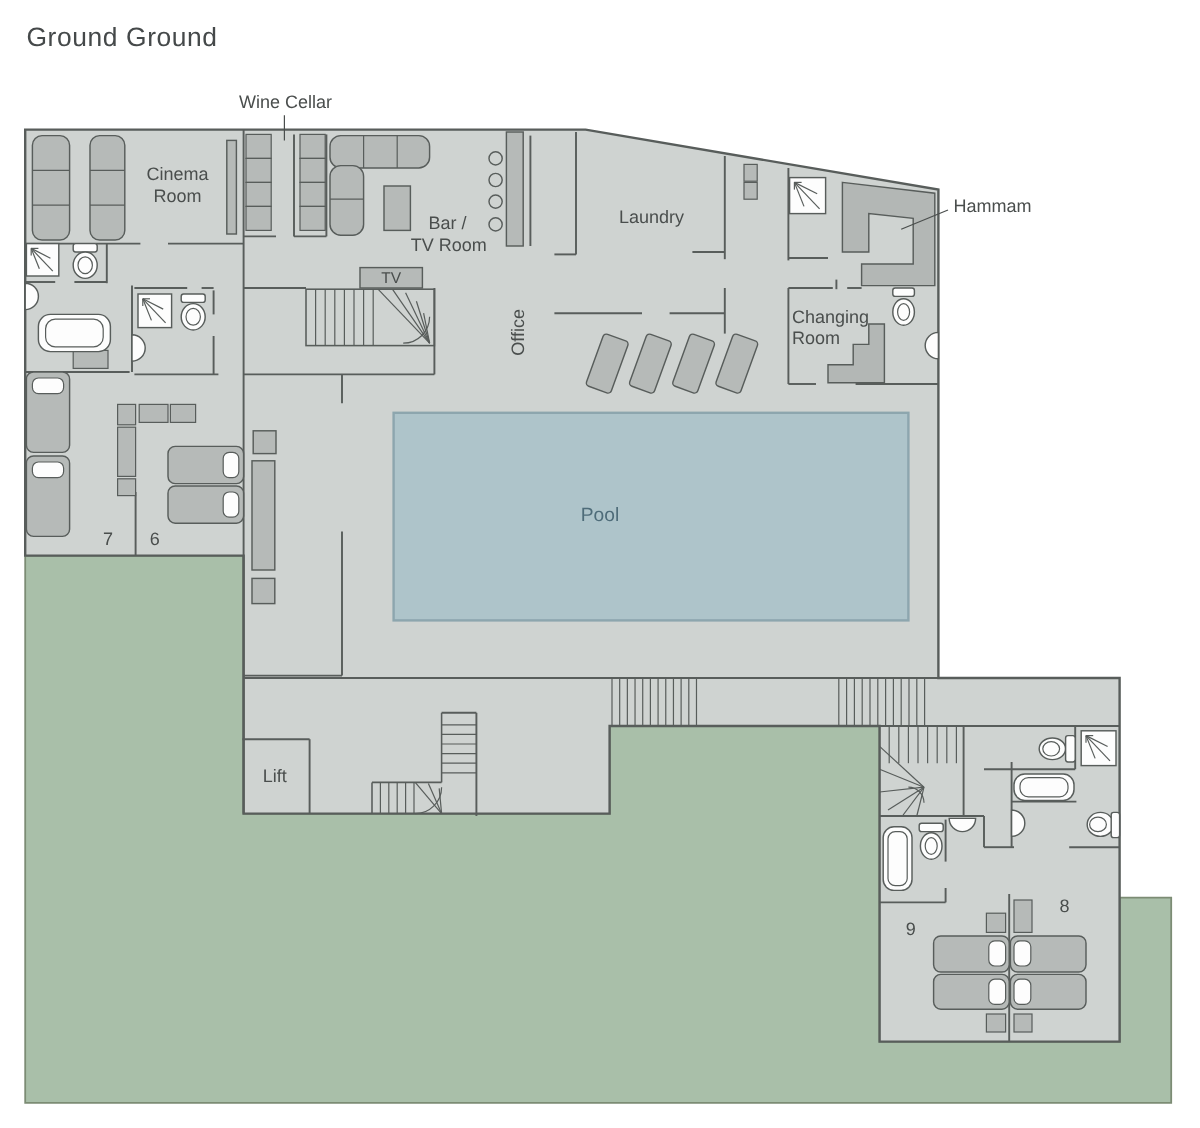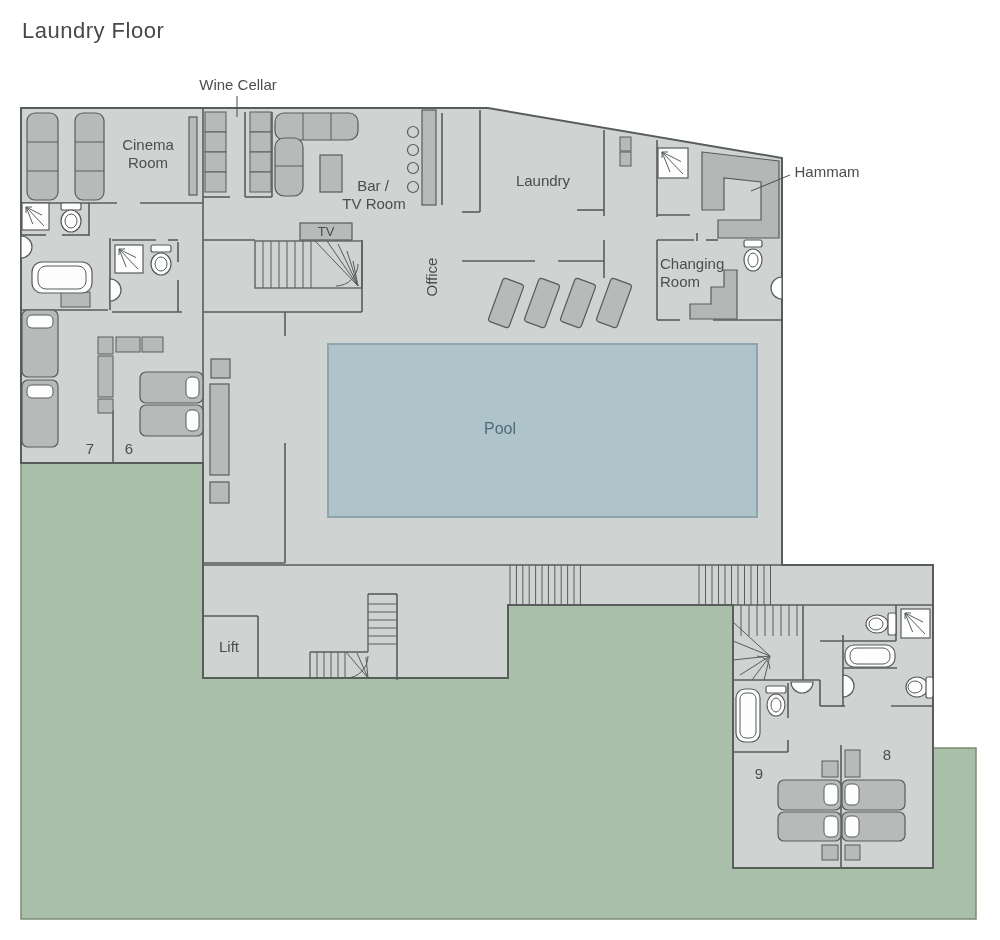--- a/index.html
+++ b/index.html
@@ -7,21 +7,21 @@
          font-family:"Liberation Sans", sans-serif;}
   #floor-title{position:absolute;left:22px;top:18px;margin:0;font-size:22px;font-weight:400;
          color:#45494a;letter-spacing:.5px;font-family:"Liberation Sans", sans-serif;}
   svg{position:absolute;left:0;top:0;}
   svg text{font-family:"Liberation Sans", sans-serif;}
 </style>
 </head>
 <body>
 
 <div id="stage">
-  <h1 id="floor-title">Laundry Floor</h1>
+  <h1 id="floor-title">Ground Ground</h1>
   <svg id="plan" width="1000" height="940" viewBox="0 0 1000 940" xmlns="http://www.w3.org/2000/svg">
       <polygon points="21,463 203,463 203,678 508,678 508,605 733,605 733,868 933,868 933,748 976,748 976,919 21,919" fill="#a9bfa9" stroke="#7c8c74" stroke-width="1.5"></polygon>
       <polygon points="21,108 488,108 782,158 782,565 933,565 933,868 733,868 733,605 508,605 508,678 203,678 203,463 21,463" fill="#cfd3d1" stroke="#585d5b" stroke-width="2"></polygon>
       <line x1="203" y1="108" x2="203" y2="678" stroke="#585d5b" stroke-width="1.6"></line>
       <line x1="21" y1="203" x2="117" y2="203" stroke="#585d5b" stroke-width="1.6"></line>
       <line x1="140" y1="203" x2="203" y2="203" stroke="#585d5b" stroke-width="1.6"></line>
       <line x1="89" y1="203" x2="89" y2="236" stroke="#585d5b" stroke-width="1.6"></line>
       <line x1="21" y1="235" x2="46" y2="235" stroke="#585d5b" stroke-width="1.6"></line>
       <line x1="62" y1="235" x2="89" y2="235" stroke="#585d5b" stroke-width="1.6"></line>
       <line x1="110" y1="238" x2="110" y2="310" stroke="#585d5b" stroke-width="1.6"></line>

